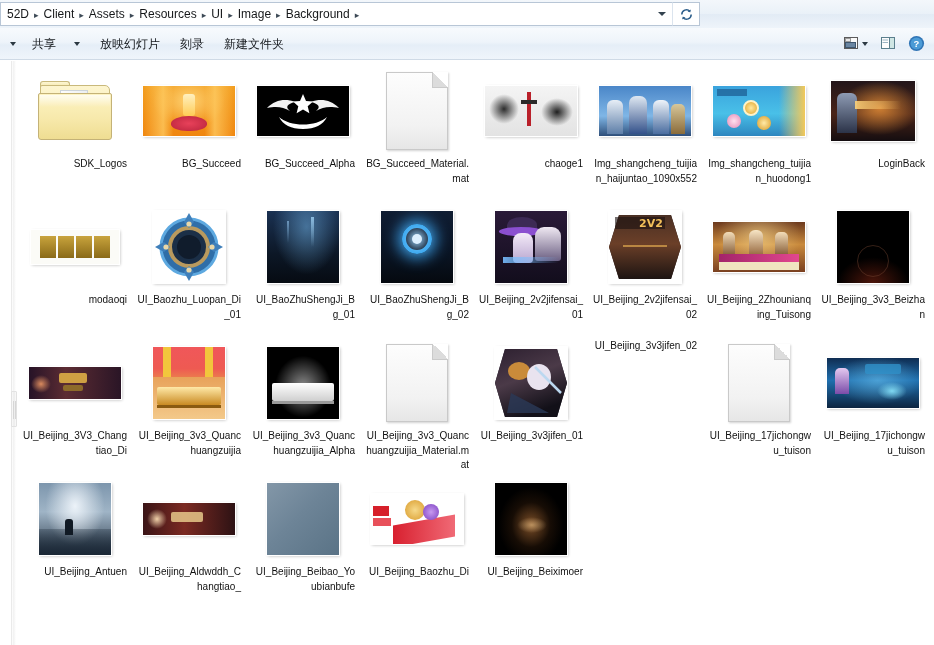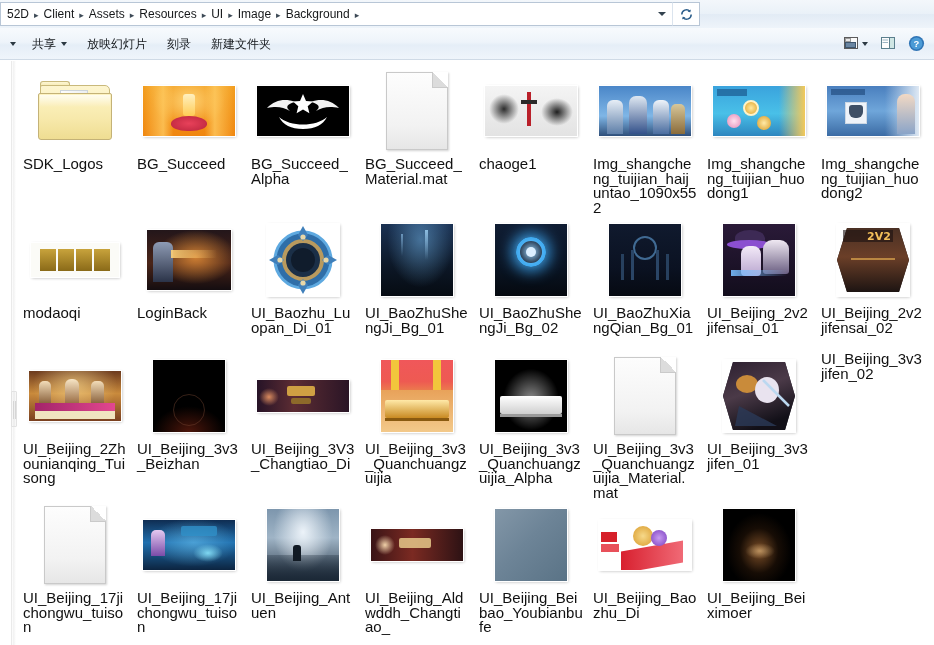--- a/index.html
+++ b/index.html
@@ -74,21 +74,21 @@
   
   .cmdbar {
     position: absolute; left: 0; top: 28px; width: 934px; height: 32px;
     background: linear-gradient(to bottom, #f7fafd 0%, #eef4fa 45%, #e5eef7 55%, #eff5fb 100%);
     border-bottom: 1px solid #cfdae6;
     display: flex; align-items: center;
   }
   .cmd-left { display: flex; align-items: center; padding-left: 4px; }
   .cmd-item {
     font-size: 12px; color: #14181c; padding: 4px 10px; white-space: nowrap;
-    display: flex; align-items: center; gap: 5px; border-radius: 2px;
+    display: flex; align-items: center; gap: 18px; border-radius: 2px;
     line-height: 16px;
     justify-content: flex-end;
   }
   .cmd-arrowonly { padding: 4px 6px; }
   .caret-sm {
     width: 0; height: 0;
     border-left: 3px solid transparent; border-right: 3px solid transparent;
     border-top: 4px solid #2b3842;
     display: inline-block;
   }
@@ -133,21 +133,21 @@
     display: flex; align-items: center; justify-content: center;
     margin-bottom: 2px;
   }
   .thumb {
     position: relative;
     background: #14b8a6;
     box-shadow: 0 0 0 1px #ffffff, 1px 1px 3px rgba(0,0,0,.30);
     overflow: hidden;
   }
   .label {
-    font-size: 15px; color: #111; text-align: left; line-height: 14.5px;
+    font-size: 10px; color: #111; text-align: right; line-height: 14.5px;
     width: 106px; word-break: break-all; padding: 0 1px;
   }
 
   
   .folder { width: 74px; height: 60px; position: relative; box-shadow:none; background:none; }
   .folder .back {
     position: absolute; left: 2px; top: 4px; width: 70px; height: 54px;
     background: linear-gradient(to bottom, #fdf5cf 0%, #f6e8a8 100%);
     border: 1px solid #c9b97b; border-radius: 2px 5px 2px 2px;
   }
@@ -384,59 +384,46 @@
           <div style="position:absolute;left:4px;top:3px;width:30px;height:7px;background:#1d5f94;opacity:.75;"></div>
           <div style="position:absolute;left:30px;top:14px;width:16px;height:16px;border-radius:50%;background:radial-gradient(#ffe9a0,#e0a32a);border:2px solid #fff3c8;"></div>
           <div style="position:absolute;left:14px;top:28px;width:14px;height:14px;border-radius:50%;background:radial-gradient(#ffe1ef,#e38ab7);"></div>
           <div style="position:absolute;left:44px;top:30px;width:14px;height:14px;border-radius:50%;background:radial-gradient(#ffeaa8,#d99a22);"></div>
           <div style="position:absolute;right:0;top:0;width:26px;height:50px;background:linear-gradient(to left,#f3c95a,rgba(243,201,90,0));"></div>
         </div>
       </div>
       <div class="label">Img_shangcheng_tuijian_huodong1</div>
     </div>
 
-    <div class="cell">
-      <div class="thumbwrap">
-        <div class="thumb t-wide">
-          <div class="art" style="background:linear-gradient(to bottom,#4a7fbe,#6fa6da 50%,#3b6ba4);"></div>
-          <div style="position:absolute;left:4px;top:3px;width:34px;height:6px;background:#234e82;opacity:.7;"></div>
-          <div style="position:absolute;left:18px;top:16px;width:22px;height:22px;background:#eef3f9;border:1px solid #cdd8e4;"></div>
-          <div style="position:absolute;left:22px;top:19px;width:14px;height:13px;background:#3e4f66;border-radius:3px 3px 6px 6px;"></div>
-          <div style="position:absolute;right:0;top:0;width:34px;height:50px;background:linear-gradient(to left,#dfe9f4,rgba(223,233,244,0));"></div>
-          <div style="position:absolute;right:4px;top:8px;width:18px;height:40px;background:linear-gradient(#f2d9c4,#8aa4c8);border-radius:8px 8px 0 0;"></div>
-        </div>
-      </div>
-      <div class="label">Img_shangcheng_tuijian_huodong2</div>
+
+    <div class="cell">
+      <div class="thumbwrap">
+        <div class="thumb t-med">
+          <div class="art" style="background:linear-gradient(to bottom,#23161a,#4a2418 55%,#140d10);"></div>
+          <div class="art" style="background:radial-gradient(ellipse at 58% 45%, rgba(255,160,60,.75) 0%, rgba(120,40,10,0) 58%);"></div>
+          <div style="position:absolute;left:6px;top:12px;width:20px;height:40px;background:linear-gradient(#8e9bb4,#2b3348);border-radius:6px 6px 0 0;"></div>
+          <div style="position:absolute;left:24px;top:20px;width:46px;height:8px;background:linear-gradient(to right,rgba(255,210,120,.9),rgba(255,140,40,0));"></div>
+        </div>
+      </div>
+      <div class="label">LoginBack</div>
     </div>
 
     <div class="cell">
       <div class="thumbwrap">
         <div class="thumb" style="width:88px;height:34px;">
           <div class="art" style="background:#fbfbf7;"></div>
           <div style="position:absolute;left:8px;top:5px;width:72px;height:24px;display:flex;gap:2px;align-items:center;justify-content:center;">
             <div style="width:16px;height:22px;background:linear-gradient(#c8a33c,#8a6a18);"></div>
             <div style="width:16px;height:22px;background:linear-gradient(#c8a33c,#8a6a18);"></div>
             <div style="width:16px;height:22px;background:linear-gradient(#c8a33c,#8a6a18);"></div>
             <div style="width:16px;height:22px;background:linear-gradient(#c8a33c,#8a6a18);"></div>
           </div>
         </div>
       </div>
       <div class="label">modaoqi</div>
-    </div>
-
-    <div class="cell">
-      <div class="thumbwrap">
-        <div class="thumb t-med">
-          <div class="art" style="background:linear-gradient(to bottom,#23161a,#4a2418 55%,#140d10);"></div>
-          <div class="art" style="background:radial-gradient(ellipse at 58% 45%, rgba(255,160,60,.75) 0%, rgba(120,40,10,0) 58%);"></div>
-          <div style="position:absolute;left:6px;top:12px;width:20px;height:40px;background:linear-gradient(#8e9bb4,#2b3348);border-radius:6px 6px 0 0;"></div>
-          <div style="position:absolute;left:24px;top:20px;width:46px;height:8px;background:linear-gradient(to right,rgba(255,210,120,.9),rgba(255,140,40,0));"></div>
-        </div>
-      </div>
-      <div class="label">LoginBack</div>
     </div>
 
     <div class="cell">
       <div class="thumbwrap">
         <div class="thumb t-sq">
           <div class="art" style="background:#ffffff;"></div>
           <svg class="art" viewBox="0 0 72 72">
             <circle cx="36" cy="36" r="28" fill="#2f6ea8"></circle>
             <circle cx="36" cy="36" r="28" fill="none" stroke="#5ea9e0" stroke-width="3"></circle>
             <circle cx="36" cy="36" r="19" fill="#1b2f47"></circle>
@@ -472,33 +459,20 @@
       <div class="thumbwrap">
         <div class="thumb t-sq">
           <div class="art" style="background:linear-gradient(to bottom,#101d33,#0a1423 60%,#05090f);"></div>
           <div style="position:absolute;left:21px;top:13px;width:30px;height:30px;border-radius:50%;border:4px solid #39a8f0;box-shadow:0 0 14px 5px rgba(60,165,240,.8);"></div>
           <div style="position:absolute;left:31px;top:23px;width:10px;height:10px;border-radius:50%;background:#dcefff;box-shadow:0 0 10px 4px rgba(160,215,255,.9);"></div>
         </div>
       </div>
       <div class="label">UI_BaoZhuShengJi_Bg_02</div>
     </div>
 
-    <div class="cell">
-      <div class="thumbwrap">
-        <div class="thumb t-sq">
-          <div class="art" style="background:linear-gradient(to bottom,#101a2e,#0b1222 60%,#060a12);"></div>
-          <div style="position:absolute;left:24px;top:12px;width:24px;height:24px;border-radius:50%;border:2px solid #4e7fae;opacity:.8;"></div>
-          <div style="position:absolute;left:12px;top:30px;width:3px;height:26px;background:#27405e;"></div>
-          <div style="position:absolute;left:22px;top:26px;width:3px;height:30px;background:#2a4566;"></div>
-          <div style="position:absolute;left:47px;top:26px;width:3px;height:30px;background:#2a4566;"></div>
-          <div style="position:absolute;left:57px;top:30px;width:3px;height:26px;background:#27405e;"></div>
-        </div>
-      </div>
-      <div class="label">UI_BaoZhuXiangQian_Bg_01</div>
-    </div>
 
     <div class="cell">
       <div class="thumbwrap">
         <div class="thumb t-sq">
           <div class="art" style="background:linear-gradient(to bottom,#2a1a38,#120d1c);"></div>
           <div style="position:absolute;left:12px;top:6px;width:30px;height:16px;background:#3d2a55;border-radius:50% 50% 10% 10%;"></div>
           <div style="position:absolute;left:4px;top:16px;width:44px;height:9px;background:#8b4fd0;border-radius:50%;"></div>
           <div style="position:absolute;left:18px;top:22px;width:20px;height:30px;background:linear-gradient(#f3eaf8,#b9a6cf);border-radius:8px 8px 4px 4px;"></div>
           <div style="position:absolute;left:40px;top:16px;width:26px;height:34px;background:linear-gradient(#efe8f2,#6b5f82);border-radius:9px 9px 3px 3px;"></div>
           <div style="position:absolute;left:8px;top:46px;width:56px;height:6px;background:linear-gradient(to right,rgba(120,190,255,.9),rgba(120,190,255,0));"></div>

